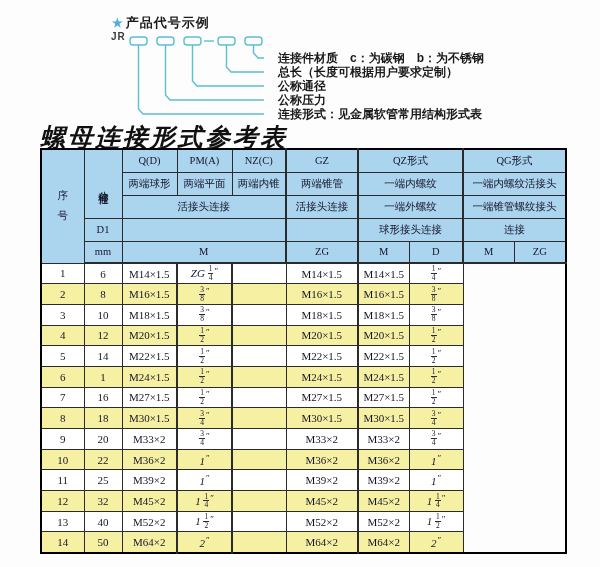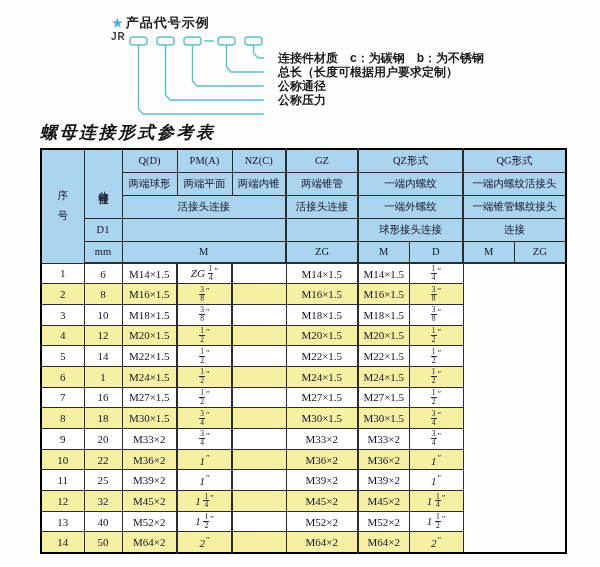--- a/index.html
+++ b/index.html
@@ -26,21 +26,21 @@
   .dlabel{position:absolute;left:268px;height:14px;line-height:14px;font-size:12px;font-weight:bold;color:#1a1a1a;white-space:nowrap;margin-left:10px;}
   .dlabel.l0{top:51px;}
   .dlabel.l1{top:65px;}
   .dlabel.l2{top:79px;}
   .dlabel.l3{top:93px;}
   .dlabel.l4{top:107px;}
   
   .table-title{
     position:absolute;left:40px;top:121px;
     font-family:"Liberation Serif",serif;font-style:italic;font-weight:bold;
-    font-size:17px;letter-spacing:2.5px;color:#111;
+    font-size:25px;letter-spacing:2.5px;color:#111;
   }
   
   table.ref{
     position:absolute;left:40px;top:148px;
     width:526px;border-collapse:collapse;table-layout:fixed;
     border:2px solid #000;
     font-family:"Liberation Serif",serif;font-size:11px;color:#15152a;
   }
   table.ref th,table.ref td{
     border:1px solid var(--border);
@@ -86,20 +86,21 @@
       <polyline points="226.5,45 226.5,67 231,72 264,72"></polyline>
       <polyline points="192.5,45 192.5,81 197,86 264,86"></polyline>
       <polyline points="165.5,45 165.5,95 170,100 264,100"></polyline>
       <polyline points="138.5,45 138.5,109 143,114 264,114"></polyline>
     </g>
   </svg>
   <div class="dlabel l0">连接件材质　c：为碳钢　b：为不锈钢</div>
   <div class="dlabel l1">总长（长度可根据用户要求定制）</div>
   <div class="dlabel l2">公称通径</div>
   <div class="dlabel l3">公称压力</div>
+  <div class="dlabel l4">连接形式：见金属软管常用结构形式表</div>
 </div>
 
 <div class="table-title">螺母连接形式参考表</div>
 
 <table class="ref">
   <colgroup>
     <col style="width:43px">
       <col style="width:38px">
     <col style="width:55px">
       <col style="width:55px">

